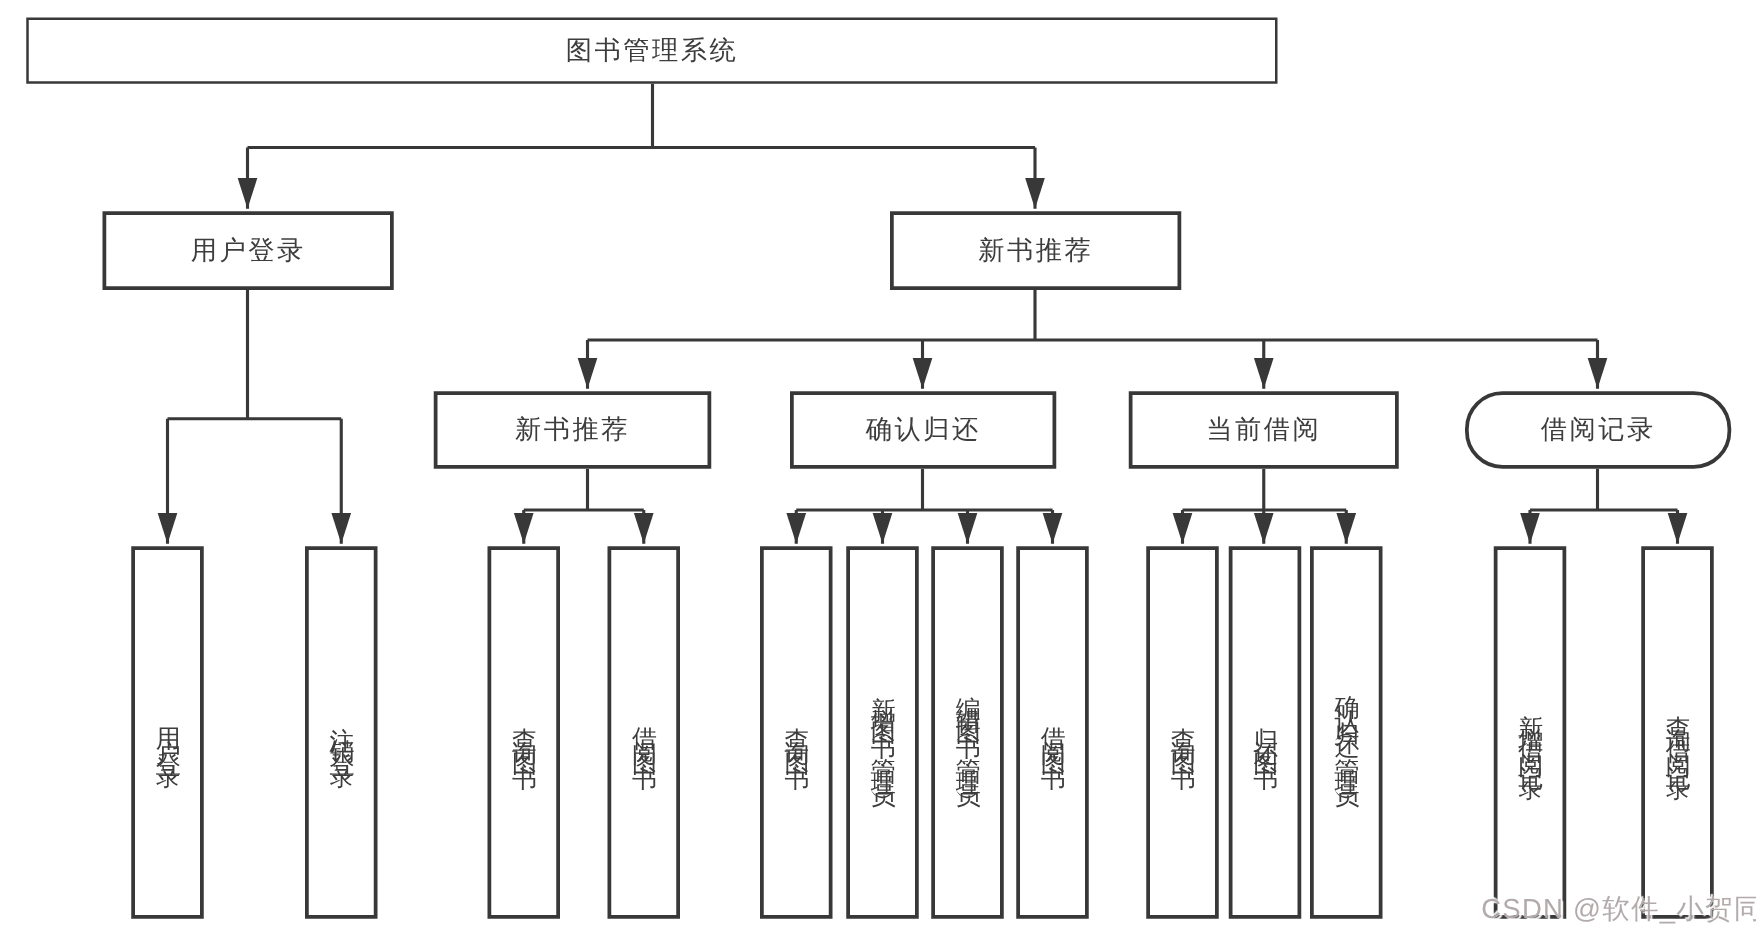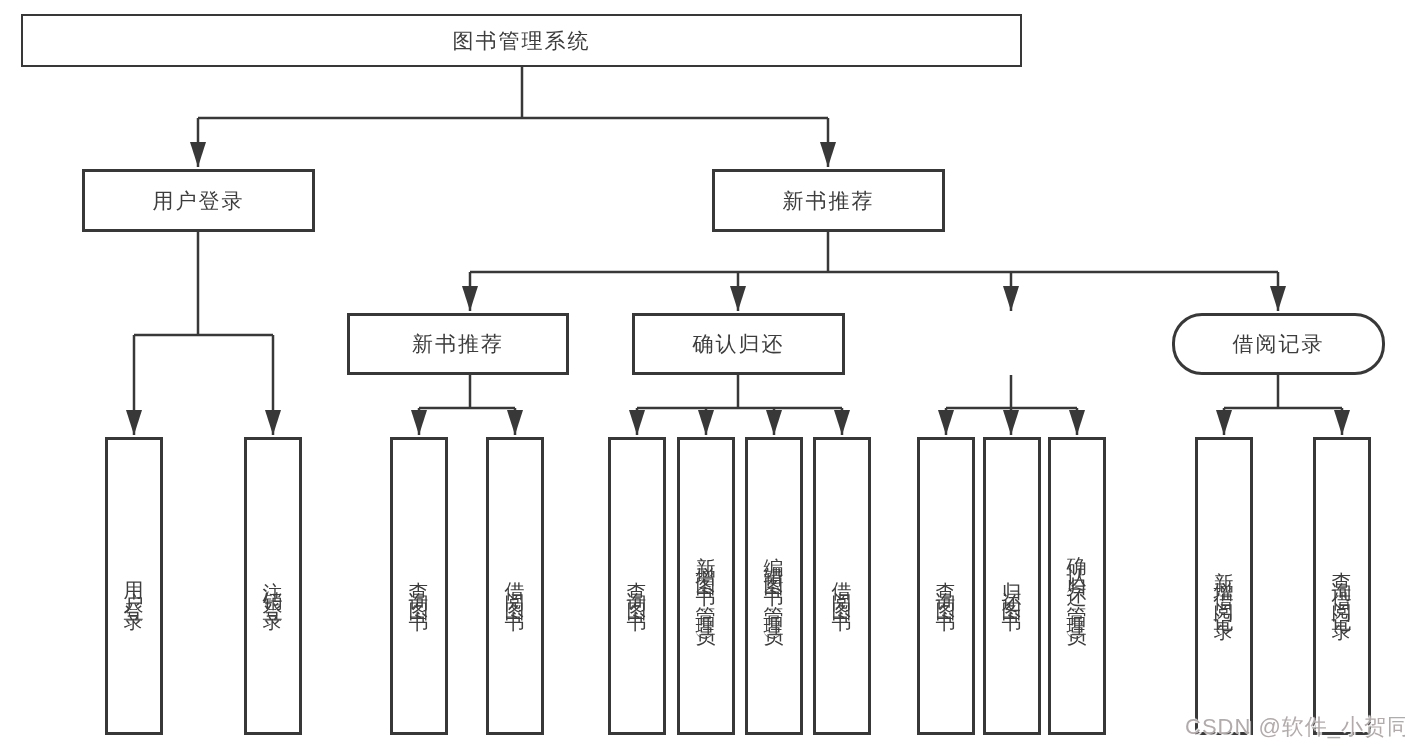--- a/index.html
+++ b/index.html
@@ -108,20 +108,21 @@
     <line x1="1342" y1="408" x2="1342" y2="435" stroke="#383838" stroke-width="2.5" marker-end="url(#ah)"></line>
   </svg>
 
   <div class="node root">图书管理系统</div>
 
   <div class="node lvl2-a">用户登录</div>
   <div class="node lvl2-b">新书推荐</div>
 
   <div class="node lvl3 l3-a">新书推荐</div>
   <div class="node lvl3 l3-b">确认归还</div>
+  <div class="node lvl3 l3-c">当前借阅</div>
   <div class="node lvl3 l3-d">借阅记录</div>
 
   <div class="node leaf lf1">用户登录</div>
   <div class="node leaf lf2">注销登录</div>
   <div class="node leaf lf3">查询图书</div>
   <div class="node leaf lf4">借阅图书</div>
   <div class="node leaf lf5">查询图书</div>
   <div class="node leaf lf6">新增图书（管理员）</div>
   <div class="node leaf lf7">编辑图书（管理员）</div>
   <div class="node leaf lf8">借阅图书</div>

